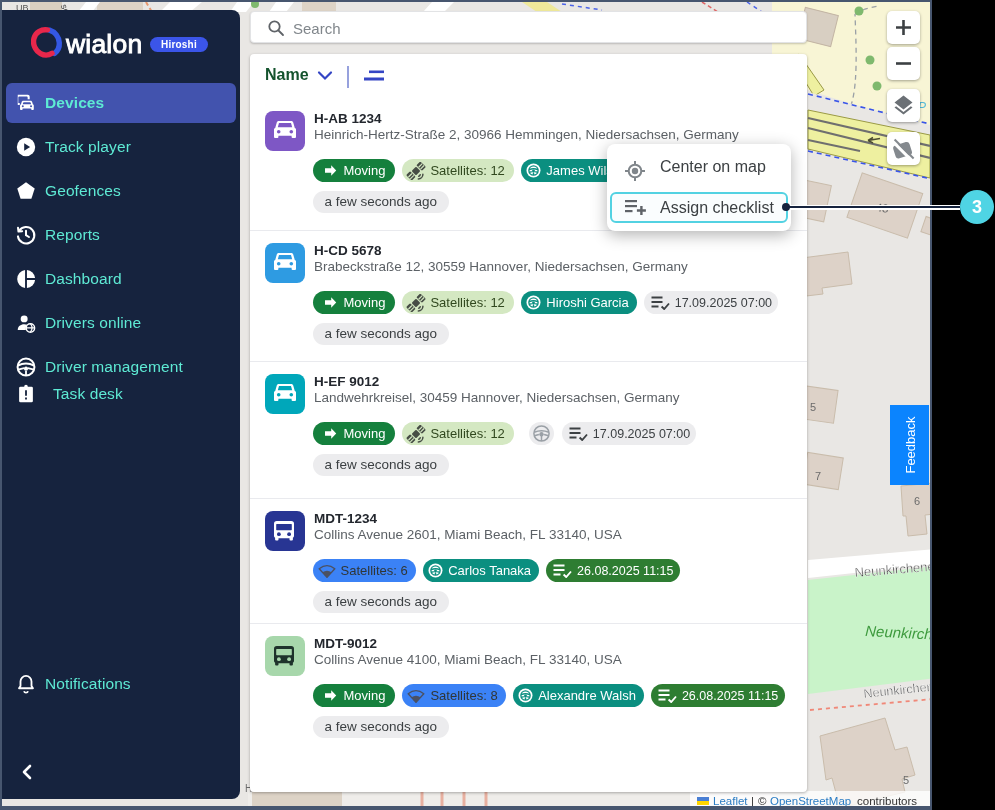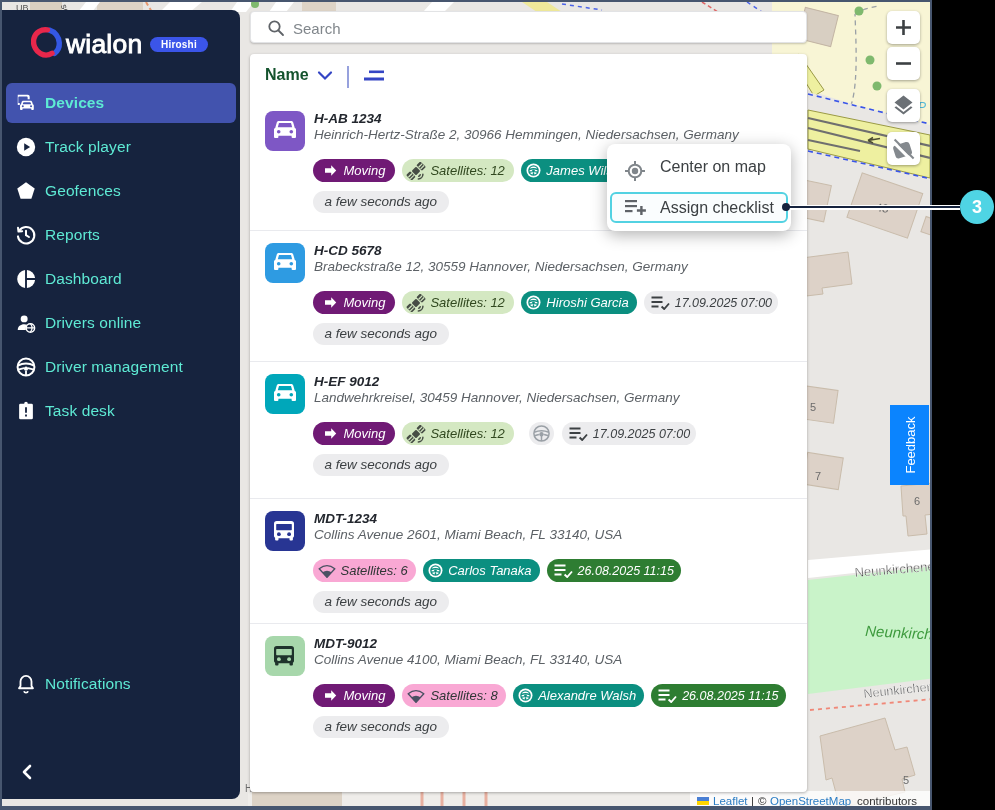--- a/index.html
+++ b/index.html
@@ -30,41 +30,41 @@
 #search .ph { position:absolute; left:42px; top:8px; font-size:15px; color:#80868b; }
 
 
 #list { position:absolute; left:248px; top:52px; width:557px; height:738px;
   background:#fff; border-radius:4px; box-shadow:0 1px 3px rgba(0,0,0,.3); }
 #lhead { position:absolute; left:0; top:0; width:100%; height:45px; }
 #nm { position:absolute; left:15px; top:12px; font-size:16px; font-weight:bold; color:#14532d; }
 #nmchev { position:absolute; left:67px; top:16px; }
 #vdiv { position:absolute; left:97px; top:12px; width:1.5px; height:22px; background:#97a1dd; }
 #sorti { position:absolute; left:112px; top:0; }
-.row { position:absolute; left:0; width:557px; height:131px; border-top:1px solid #e9eaee;font-style:italic; }
+.row { position:absolute; left:0; width:557px; height:131px; border-top:1px solid #e9eaee; }
 .row.first { border-top:none; }
 .dico { position:absolute; left:15px; top:12px; width:40px; height:40px; border-radius:8px; }
 .dico svg { position:absolute; left:9px; top:10px; }
 .tit { position:absolute; left:64px; top:12px; font-size:13.5px; font-weight:bold; color:#23272e; }
 .adr { position:absolute; left:64px; top:27.5px; font-size:13.5px; color:#5c6166; white-space:nowrap; }
 .badges { position:absolute; left:62.5px; top:60px; height:23px; display:flex; gap:7px; align-items:center; }
 .pill { height:23px; border-radius:11.5px; display:inline-flex; align-items:center;
   font-size:13px; padding:0 9px 0 8px; white-space:nowrap; }
 .pill svg { margin-right:6px; }
-.pg  { background:#701a75; color:#fff; padding:0 10px; }
+.pg  { background:#15803d; color:#fff; padding:0 10px; }
 .pg svg { margin-left:1px; margin-right:7px; }
 .plg { background:#d4e8c2; color:#31481f; padding:0 9px 0 4px; }
 .plg svg { margin-right:4px; }
 .pt  { background:#0b8f80; color:#fff; padding:0 8px 0 5.5px; }
 .pt svg { margin-right:5px !important; }
 .pgr { background:#ececee; color:#3c4043; padding:0 6px 0 7px; font-size:12.5px; }
 .pgr svg { margin-right:5px; }
 .pdg { background:#2e7d32; color:#fff; padding:0 7px; font-size:12.5px; }
 .pdg svg { margin-right:5px; }
-.py  { background:#f9a8d4; color:#303636; padding:0 8px 0 5px; }
+.py  { background:#3b82f6; color:#303636; padding:0 8px 0 5px; }
 .py svg { margin-right:5px; }
 .ago { position:absolute; left:62.5px; top:92px; height:22px; background:#ececee;
   border-radius:11px; color:#3c4043; font-size:13.5px; line-height:22px; padding:0 12px; }
 
 
 #popup { position:absolute; left:607px; top:144px; width:184px; height:87px;
   background:#fff; border-radius:8px; box-shadow:0 4px 16px rgba(0,0,0,.3); z-index:30;padding-left:28px; }
 #popup .it1 { position:absolute; left:0; top:0; width:100%; height:47px; }
 #hl { position:absolute; left:3px; top:48px; width:178px; height:31px;
   border:2px solid #53d2e2; background:#fafdfe; border-radius:6px; }
@@ -234,21 +234,21 @@
     </div>
     <div class="mi" style="top:337px;">
       <svg class="ic" viewBox="0 0 24 24" fill="none" stroke="#fff">
         <circle cx="12" cy="12" r="9.2" stroke-width="2.2"></circle>
         <path d="M3.2 10.5 C6 9 9 8.3 12 8.3 C15 8.3 18 9 20.8 10.5" stroke-width="2.2"></path>
         <circle cx="12" cy="13.8" r="2.3" fill="#fff" stroke="none"></circle>
         <path d="M12 16 V21 M9.9 13.3 L3.4 14.8 M14.1 13.3 L20.6 14.8" stroke-width="2"></path>
       </svg>
       <span class="tx">Driver management</span>
     </div>
-    <div class="mi" style="top:381px;">
+    <div class="mi" style="top:364px;gap:8px;">
       <svg class="ic" viewBox="0 0 24 24" fill="#fff">
         <path d="M6 4 h4 a2 2 0 0 1 4 0 h4 a1.5 1.5 0 0 1 1.5 1.5 v14 A1.5 1.5 0 0 1 18 21 H6 a1.5 1.5 0 0 1 -1.5 -1.5 v-14 A1.5 1.5 0 0 1 6 4 z M11 8 h2 v6 h-2 z M11 15.8 h2 v2.2 h-2 z" fill-rule="evenodd"></path>
       </svg>
       <span class="tx">Task desk</span>
     </div>
 
     <div class="mi" style="top:654px;">
       <svg class="ic" viewBox="0 0 24 24" fill="none" stroke="#fff">
         <path d="M12 3.2 a6 6 0 0 1 6 6 v5 l1.6 2.4 H4.4 L6 14.2 v-5 a6 6 0 0 1 6 -6 z" stroke-width="2" stroke-linejoin="round"></path>
         <path d="M9.8 19.8 a2.3 2.3 0 0 0 4.4 0" stroke-width="2"></path>

